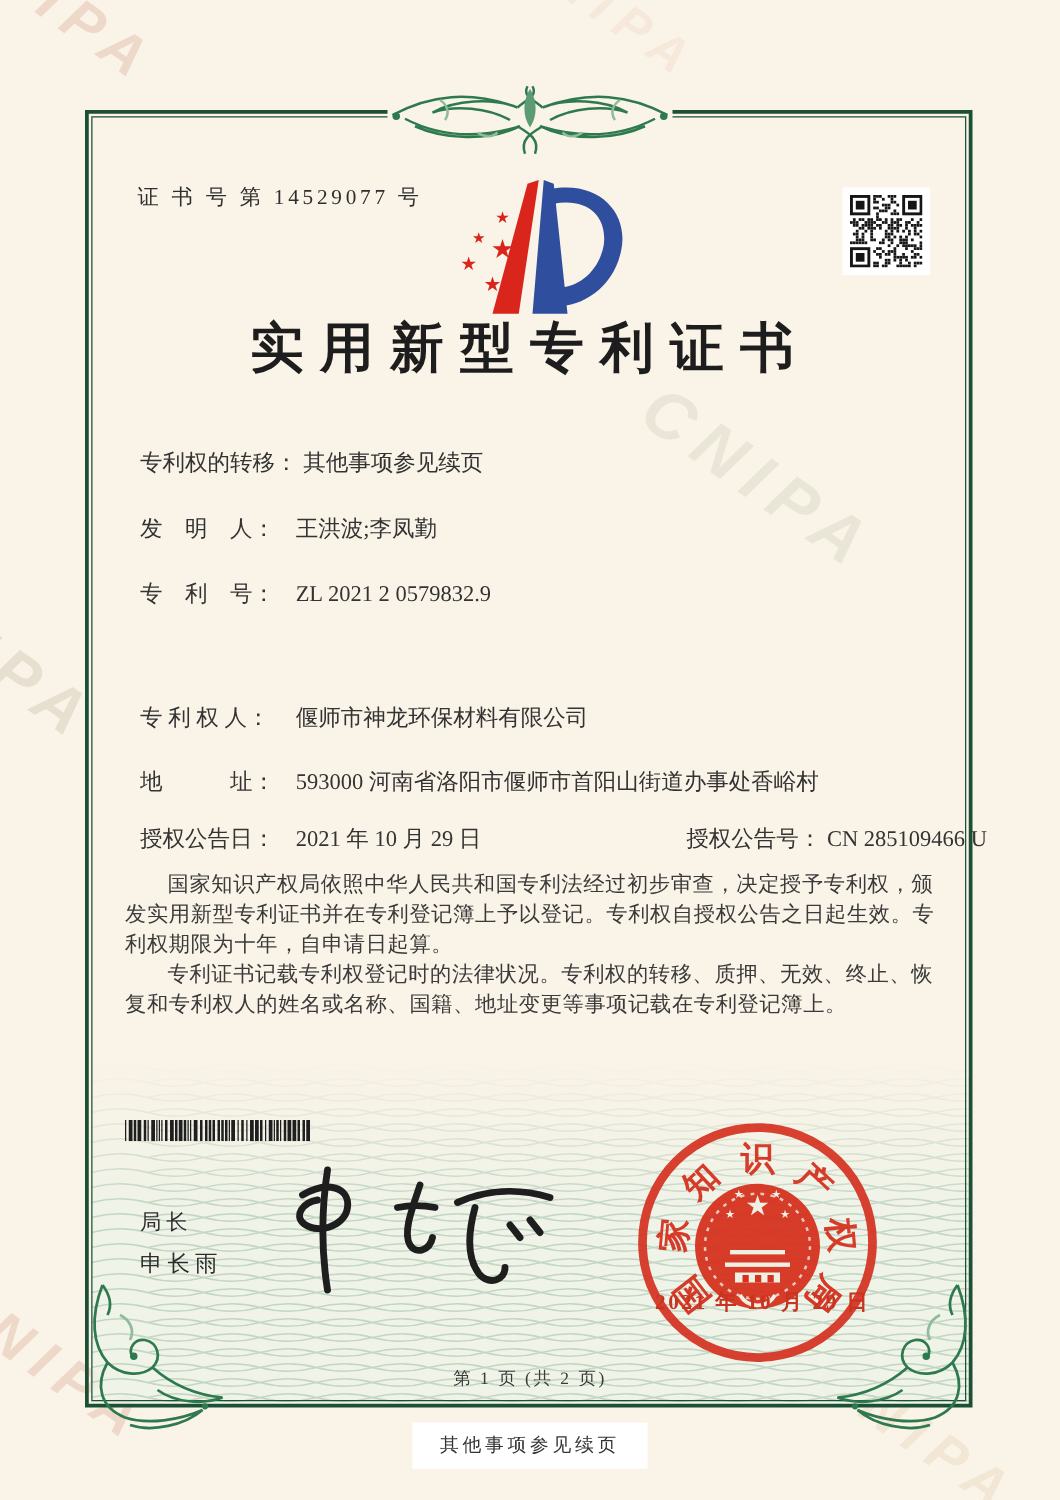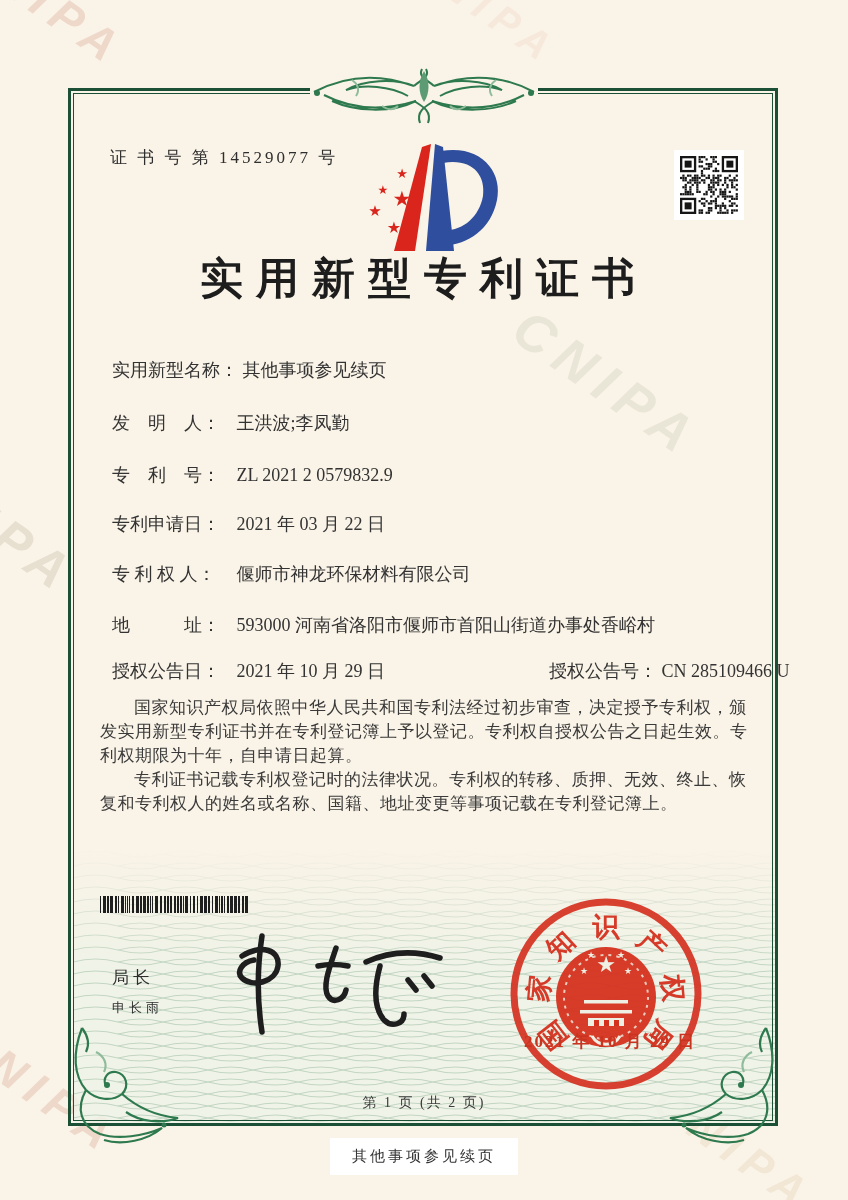--- a/index.html
+++ b/index.html
@@ -48,21 +48,21 @@
 
   .paragraphs{position:absolute;left:100px;top:696px;width:654px;font-size:17px;
       line-height:24px;color:#3a3a3a;letter-spacing:.5px;}
   .paragraphs p{margin:0;text-indent:2em;}
 
   [data-name="barcode"]{position:absolute;left:100px;top:896px;width:160px;height:17px;
       white-space:nowrap;overflow:hidden;}
   [data-name="barcode"] i{display:inline-block;height:100%;background:#1f1f1f;vertical-align:top;}
 
   .signer-title{position:absolute;left:112px;top:966px;font-size:17px;color:#2d2d2d;letter-spacing:4px;font-family:Liberation Serif, serif;}
-  .signer-name{position:absolute;left:112px;top:999px;font-size:13px;color:#2d2d2d;letter-spacing:4px;}
+  .signer-name{position:absolute;left:112px;top:999px;font-size:18px;color:#2d2d2d;letter-spacing:4px;}
   .signature{position:absolute;left:218px;top:928px;}
 
   .seal{position:absolute;left:506px;top:894px;}
   .seal-date{position:absolute;left:524px;top:1030px;font-size:17px;color:#c8341f;
       letter-spacing:2px;font-weight:600;white-space:nowrap;}
 
   .page-num{position:absolute;left:0;top:1094px;width:848px;text-align:center;
       font-size:14px;color:#3a3a3a;letter-spacing:2px;}
   .cont-note{position:absolute;left:424px;top:1138px;transform:translateX(-50%);
       background:#ffffff;padding:9px 22px;font-size:15px;color:#333;letter-spacing:3px;
@@ -368,34 +368,30 @@
             <rect x="0" y="41.76" width="16.24" height="16.24" fill="#161616"></rect>
             <rect x="2.32" y="44.08" width="11.6" height="11.6" fill="#ffffff"></rect>
             <rect x="4.64" y="46.4" width="6.959999999999999" height="6.959999999999999" fill="#161616"></rect>
           </g>
         </svg>
     </div>
 
     <div class="title" data-name="certificate-title">实用新型专利证书</div>
 
     <div class="field-row" style="top:358px" data-name="field-utility-model-name">
-      <span class="field-label" data-name="field-label">实用新型名称：</span>
+      <span class="field-label" data-name="field-label">专利权的转移：</span>
       <span data-name="field-value">其他事项参见续页</span>
     </div>
     <div class="field-row" style="top:411px" data-name="field-inventor">
       <span class="field-label" data-name="field-label">发　明　人：</span>
       <span data-name="field-value">王洪波;李凤勤</span>
     </div>
     <div class="field-row" style="top:463px" data-name="field-patent-number">
       <span class="field-label" data-name="field-label">专　利　号：</span>
       <span data-name="field-value">ZL 2021 2 0579832.9</span>
-    </div>
-    <div class="field-row" style="top:512px" data-name="field-filing-date">
-      <span class="field-label" data-name="field-label">专利申请日：</span>
-      <span data-name="field-value">2021 年 03 月 22 日</span>
     </div>
     <div class="field-row" style="top:562px" data-name="field-patentee">
       <span class="field-label" data-name="field-label">专 利 权 人：</span>
       <span data-name="field-value">偃师市神龙环保材料有限公司</span>
     </div>
     <div class="field-row" style="top:613px" data-name="field-address">
       <span class="field-label" data-name="field-label">地　　　址：</span>
       <span data-name="field-value">593000 河南省洛阳市偃师市首阳山街道办事处香峪村</span>
     </div>
     <div class="field-row" style="top:659px" data-name="field-grant-row">

